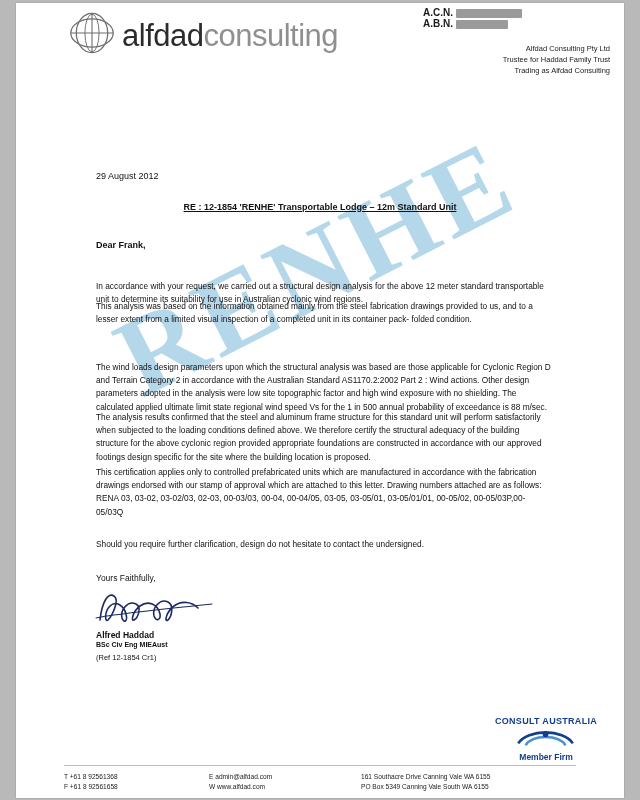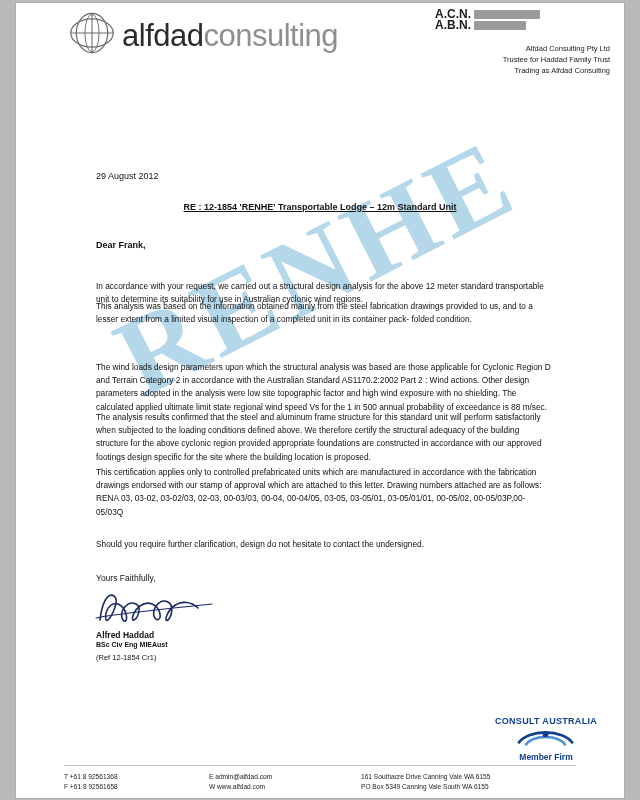--- a/index.html
+++ b/index.html
@@ -72,23 +72,23 @@
     letter-spacing: -0.5px;
     line-height: 1;
     position: relative;
     top: 2px;
   }
   .logo-text .b { color: #2b2b2b; font-weight: normal; }
   .logo-text .g { color: #8f8f8f; font-weight: normal; margin-top: 37px; }
 
   .acn-block {
     position: absolute;
-    right: 14px;
+    right: 26px;
     top: 4px;
-    font-size: 12px;
+    font-size: 10px;
     color: #1b1b1b;
     text-align: left;
     width: 175px;
   }
   .acn-line {
     position: relative;
     height: 11px;
     white-space: nowrap;
   }
   .acn-label { font-weight: bold; }

